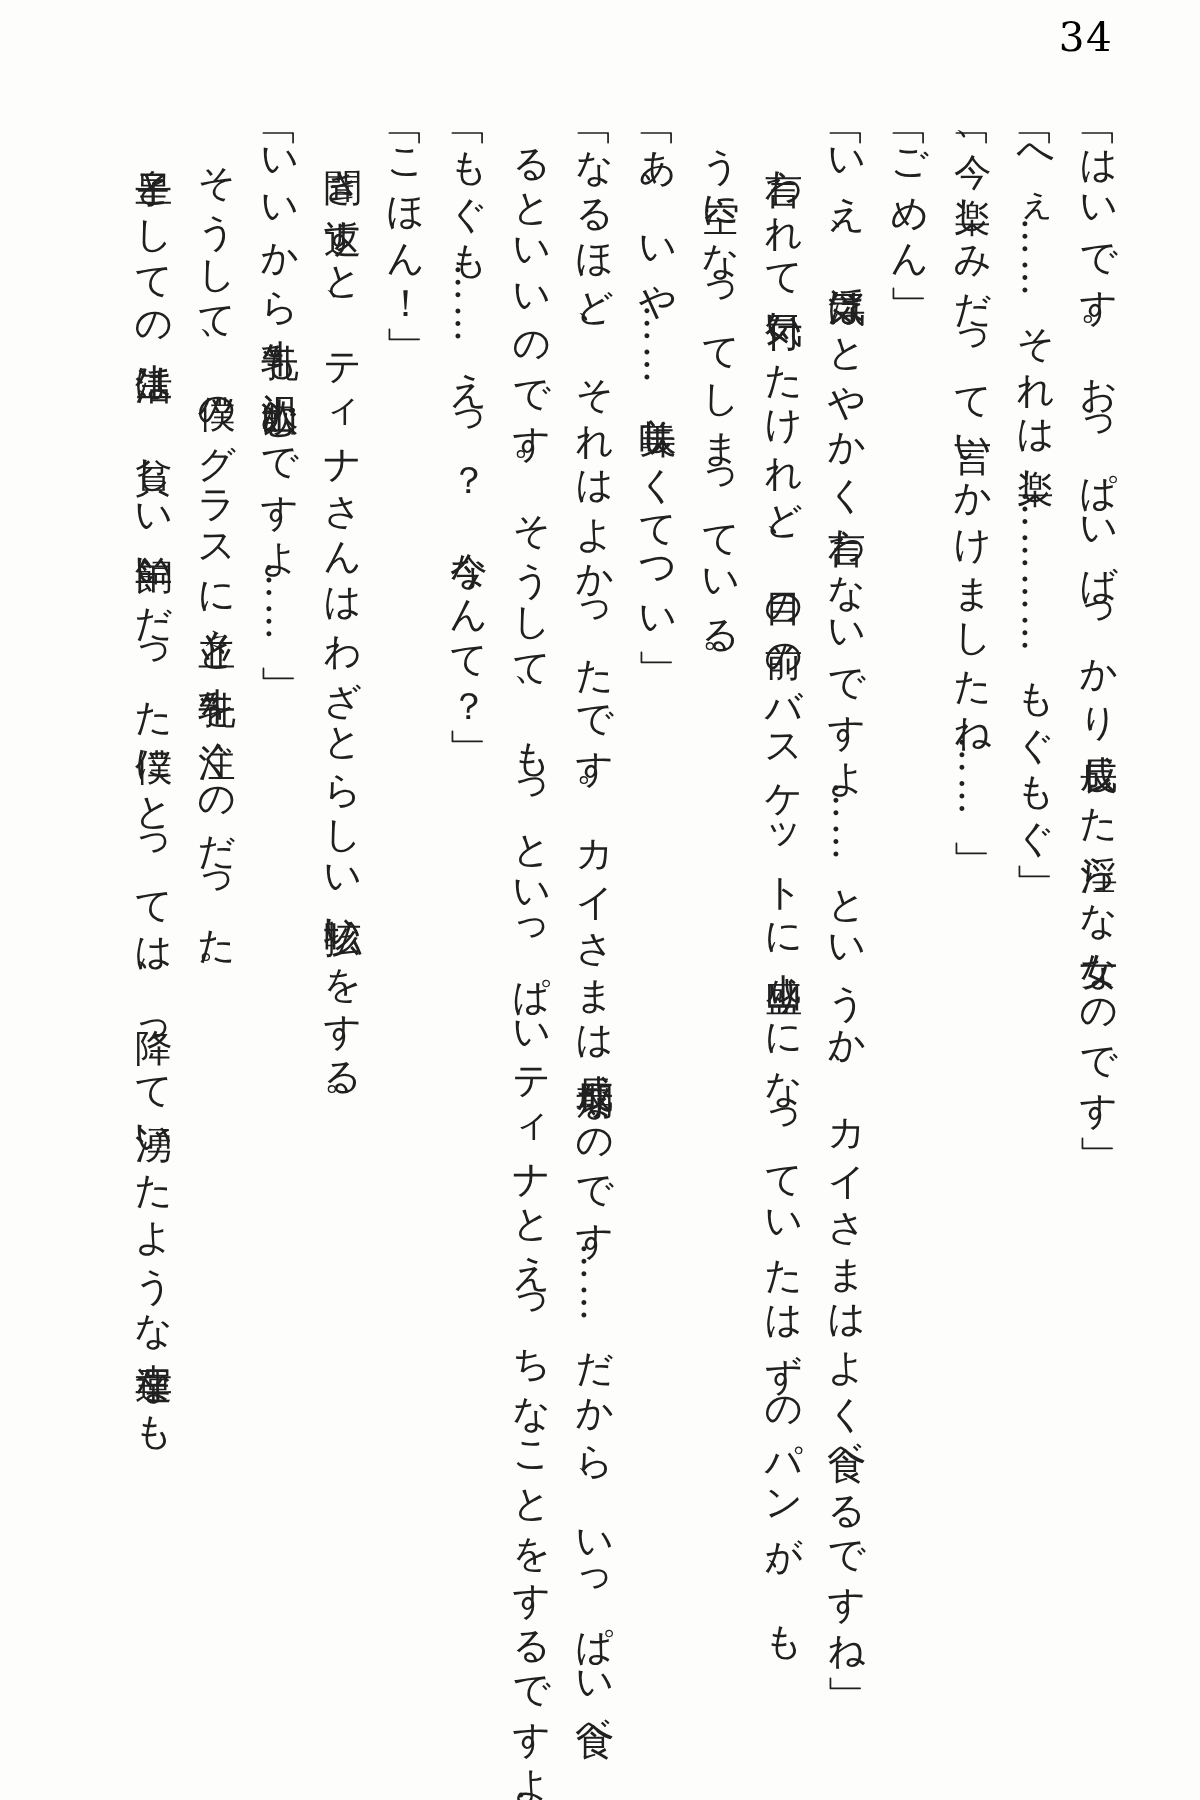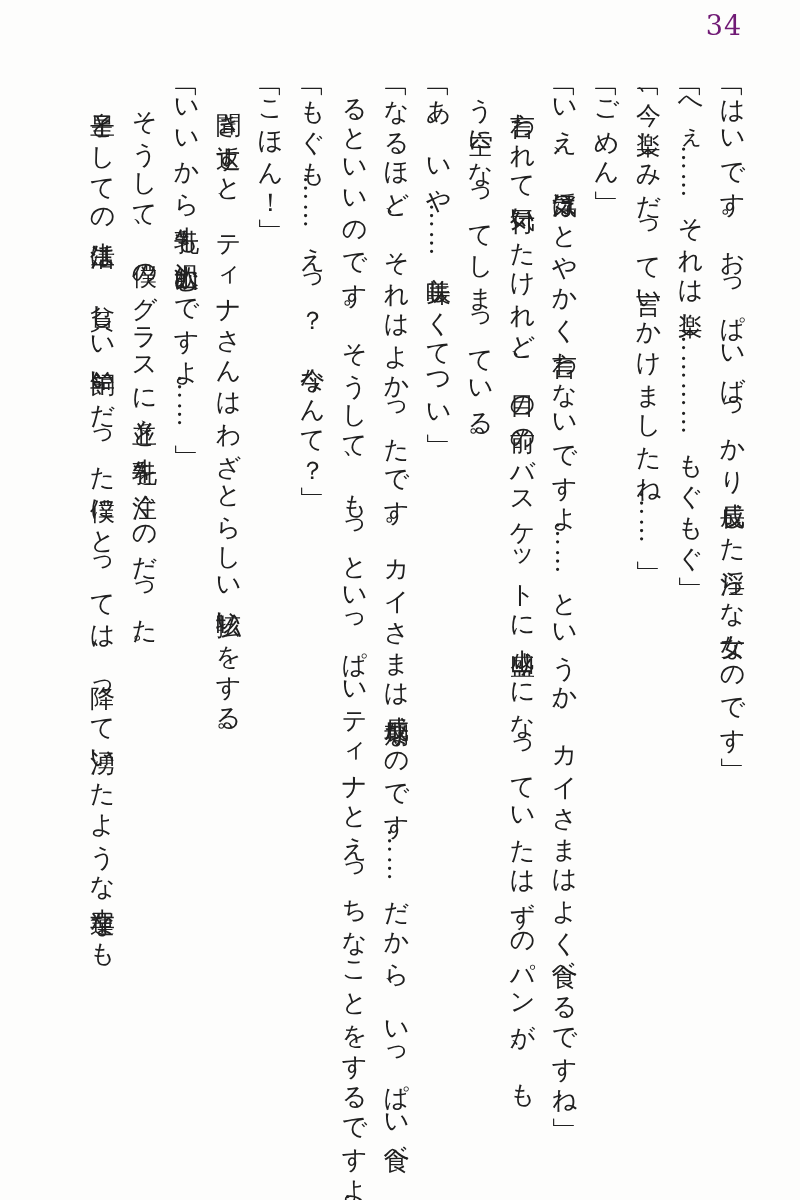--- a/index.html
+++ b/index.html
@@ -20,21 +20,21 @@
     background: #fdfdfc;
   }
   .page-number {
     position: absolute;
     top: 10px;
     right: 52px;
     width: 48px;
     text-align: center;
     font-size: 27px;
     letter-spacing: 1px;
-    color: #701a75;
+    color: #000000;
   }
   .text-block {
     position: absolute;
     top: 80px;
     right: 47px;
     height: 1115px;
     writing-mode: vertical-rl;
     text-orientation: mixed;
     color: #202020;
     font-size: 25px;

